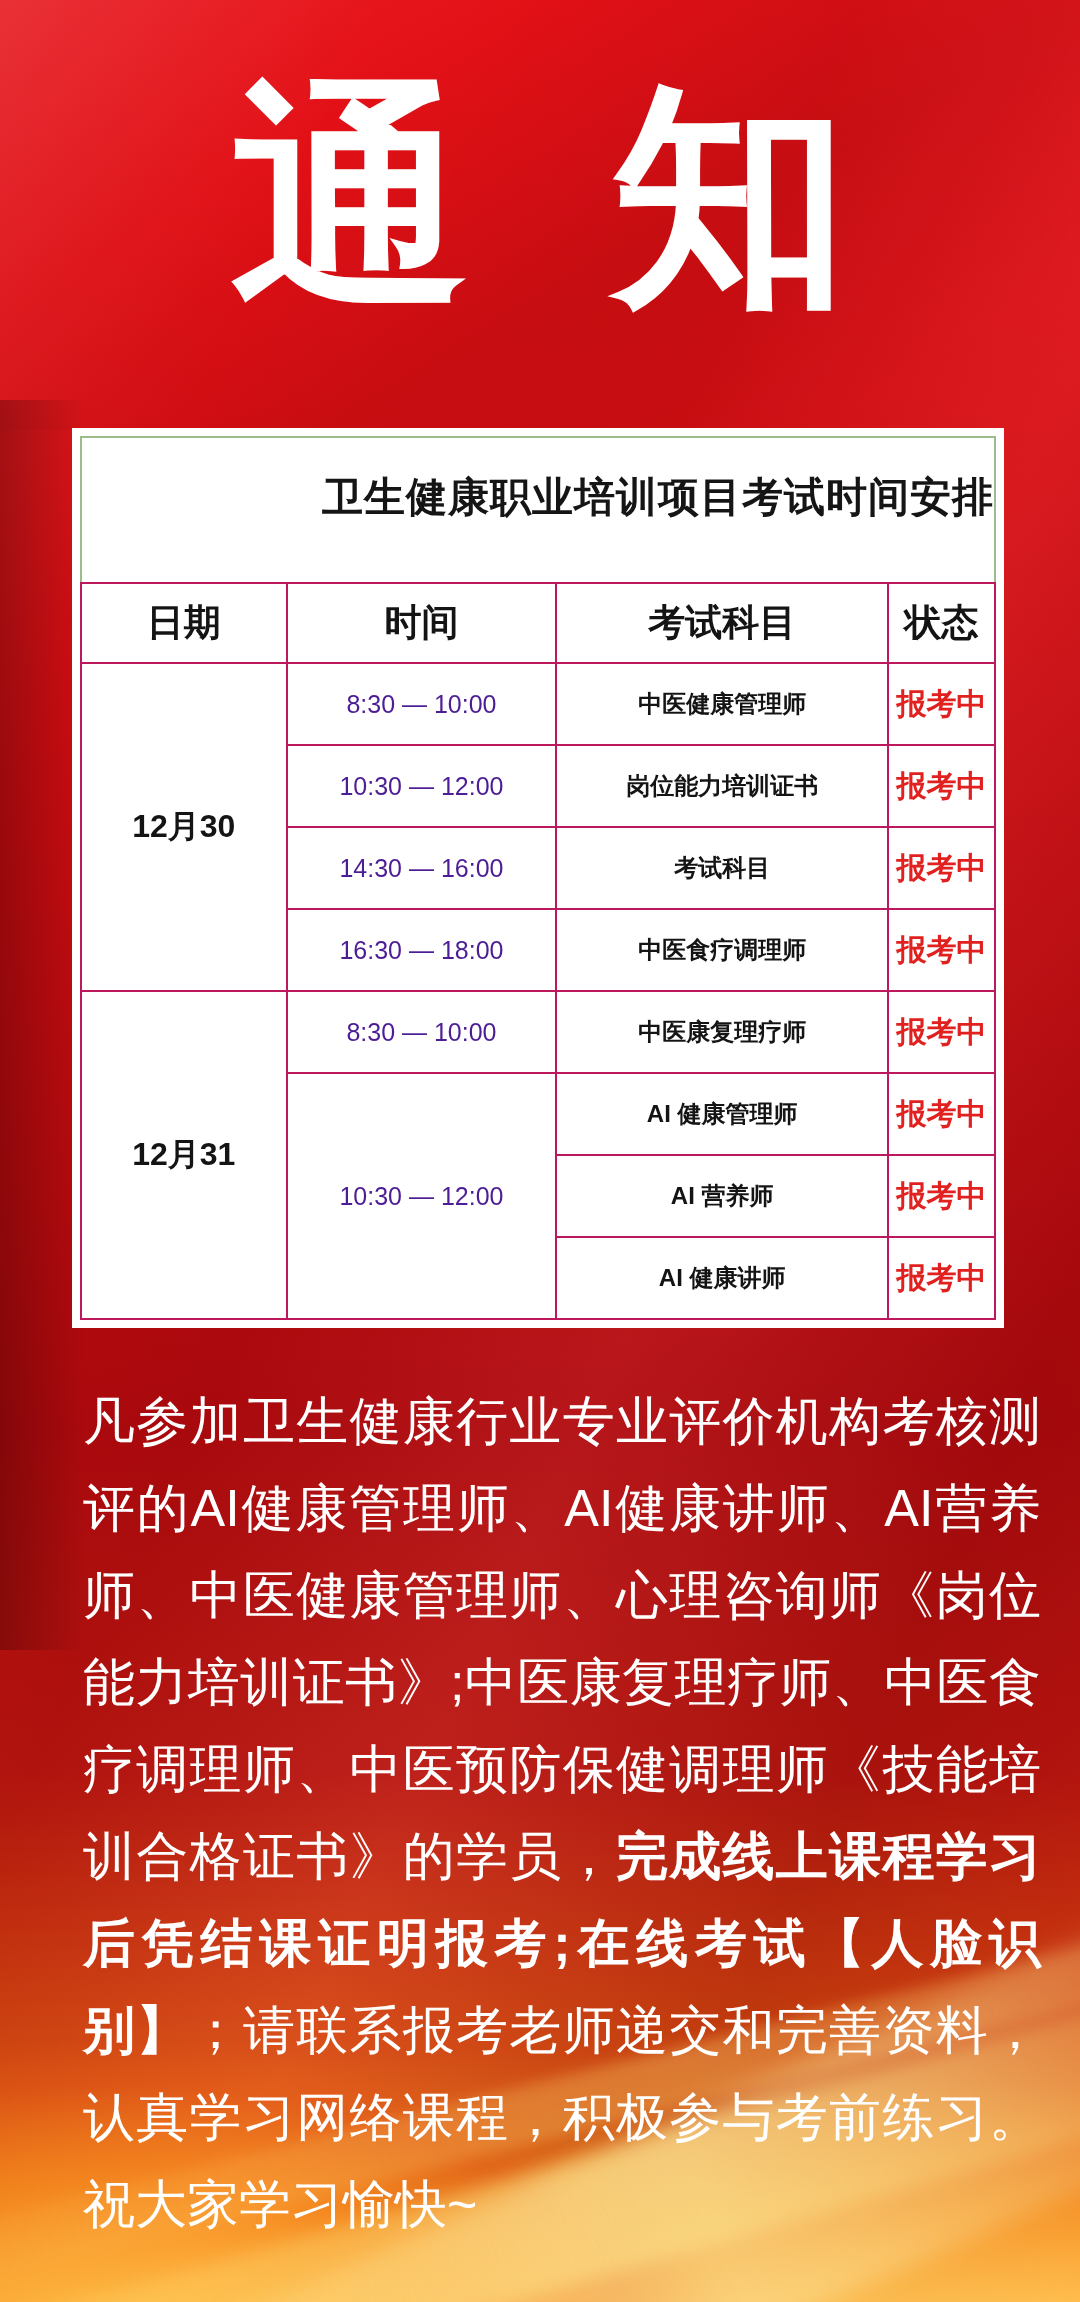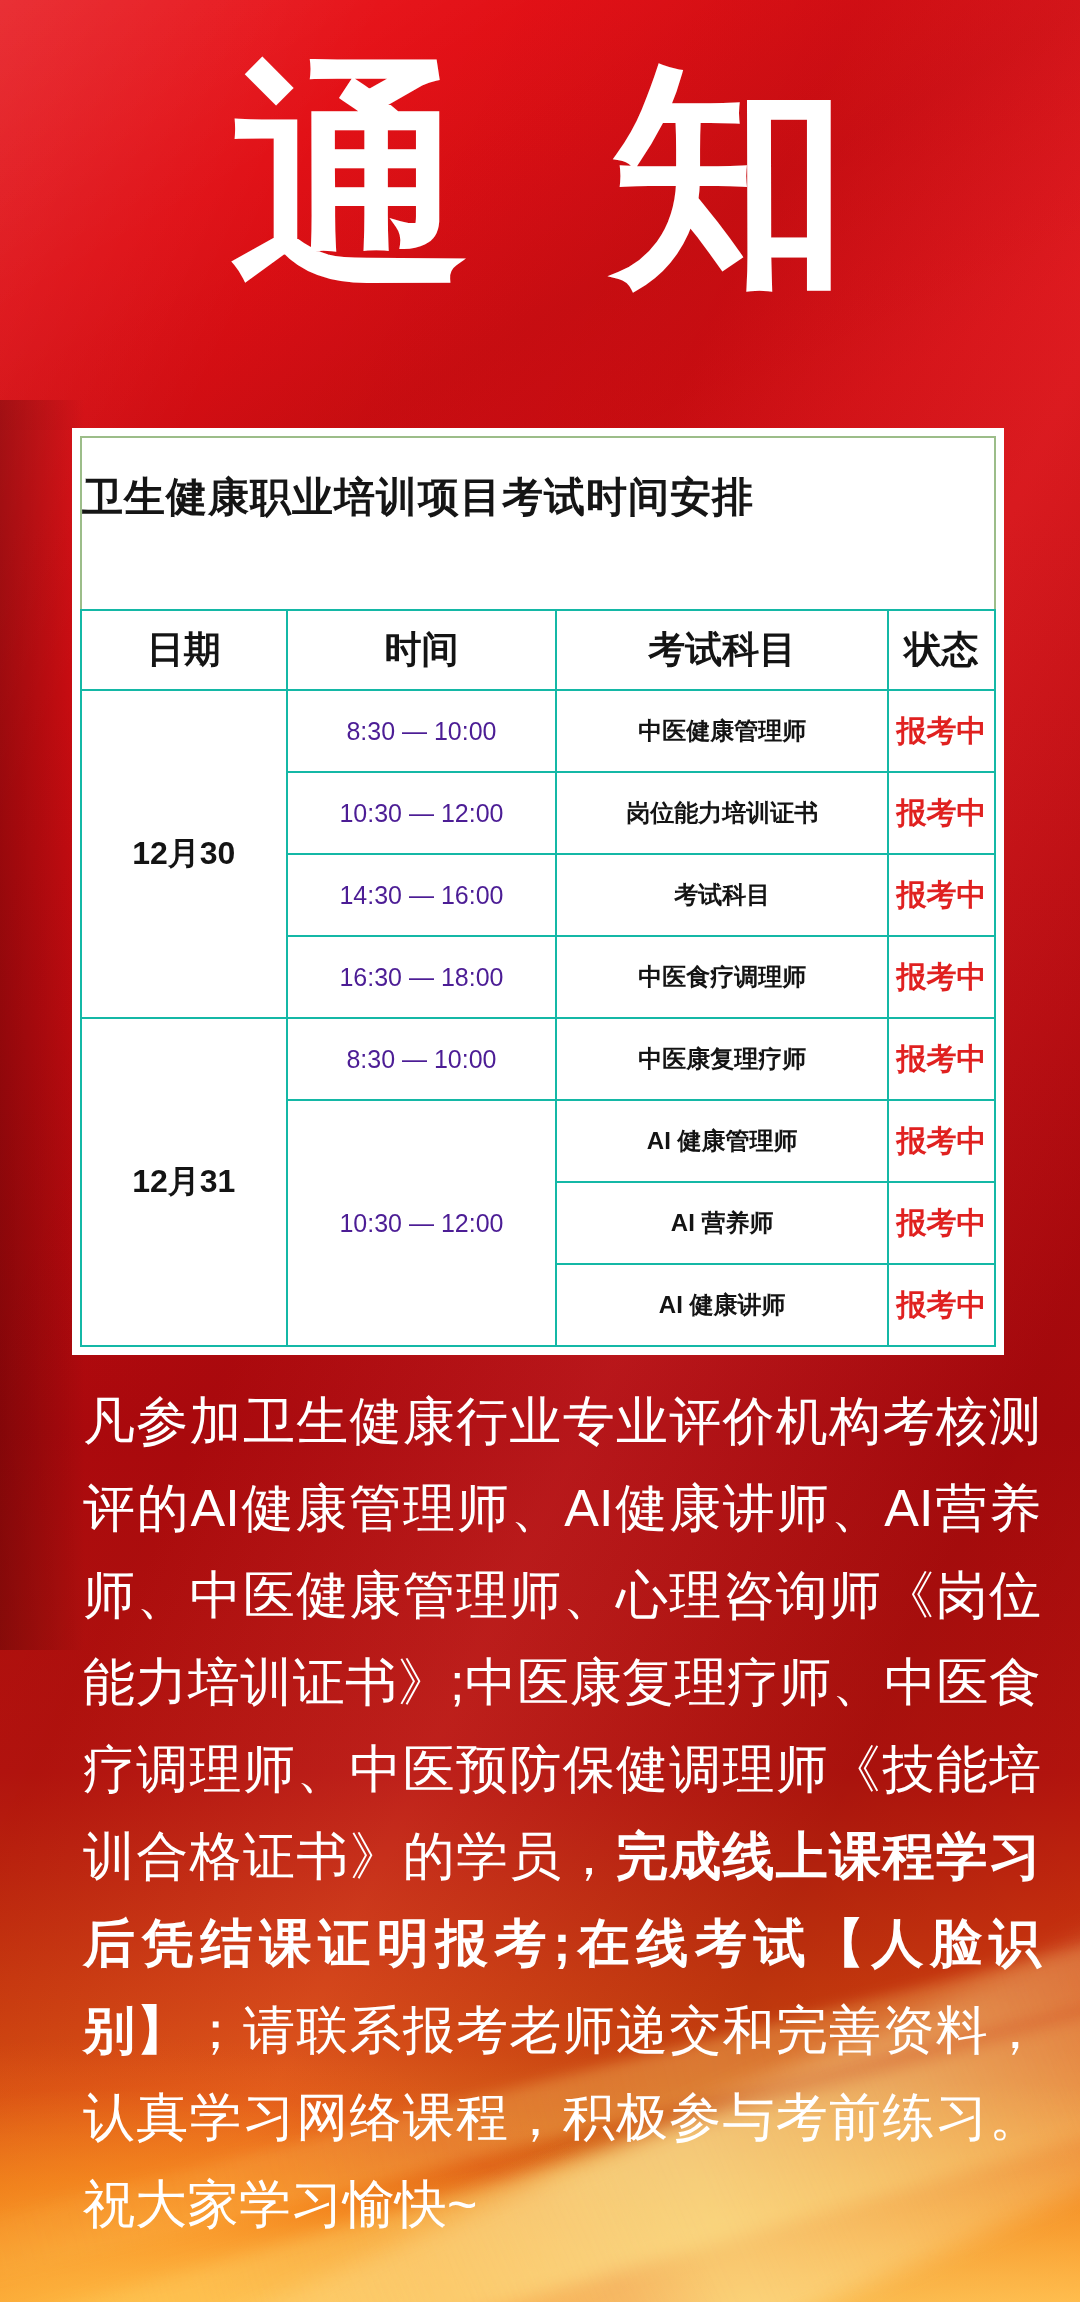--- a/index.html
+++ b/index.html
@@ -26,41 +26,41 @@
     background:linear-gradient(90deg, rgba(255,210,110,0), rgba(255,210,110,.38) 50%, rgba(255,210,110,0));
     transform:rotate(-14deg); }
   .ray-c{ bottom:-70px; right:-320px; width:1500px; height:230px; filter:blur(12px);
     background:linear-gradient(90deg, rgba(255,240,170,0), rgba(255,240,170,.50) 55%, rgba(255,240,170,0));
     transform:rotate(-24deg); }
   .fold-top{ position:absolute; top:0; left:0; width:1080px; height:430px;
     background:linear-gradient(150deg, rgba(255,255,255,.06) 0%, rgba(255,255,255,0) 30%, rgba(90,0,0,.10) 60%, rgba(90,0,0,0) 85%); }
 
   
   .main-title{
-    position:absolute; top:52px; left:0; width:100%;
+    position:absolute; top:72px; left:0; width:100%;
     text-align:center; color:#ffffff;
     font-size:238px; line-height:1.05; font-weight:900;
     letter-spacing:.60em; text-indent:.60em; white-space:nowrap;
   }
 
   
   .panel{
     position:absolute; left:72px; top:428px; width:932px;
     background:#ffffff; padding:8px;
   }
   .panel-head{
     border:2px solid #9cbd89; border-bottom:none;
-    height:173px; text-align:left; padding-top:32px;
+    height:146px; text-align:right; padding-top:32px;
   }
   .panel-title{ font-size:41px; font-weight:800; color:#151515; letter-spacing:1px; }
   .panel-subtitle{ margin-top:17px; font-size:39px; font-weight:800; color:#ee0f10; }
 
   table.schedule{ width:100%; border-collapse:collapse; table-layout:fixed; }
   .schedule th, .schedule td{
-    border:2px solid #14b8a6; text-align:center; vertical-align:middle;
+    border:2px solid #be185d; text-align:center; vertical-align:middle;
     background:#ffffff; overflow:hidden;
   }
   .schedule thead tr{ height:80px; }
   .schedule tbody tr{ height:82px; }
   .col-date{ width:22.5%; } .col-time{ width:29.5%; } .col-subject{ width:36.3%; } .col-status{ width:11.7%; }
   .schedule th{ font-size:37px; font-weight:800; color:#141414; }
   td.date-cell{ font-size:32px; font-weight:800; color:#141414; }
   td.time-cell{ font-size:25px; font-weight:400; color:#4c1d95; }
   td.subject-cell{ font-size:24px; font-weight:800; color:#141414; }
   td.status-cell{ font-size:30px; font-weight:800; color:#e02120;font-family:Liberation Serif, serif; }

